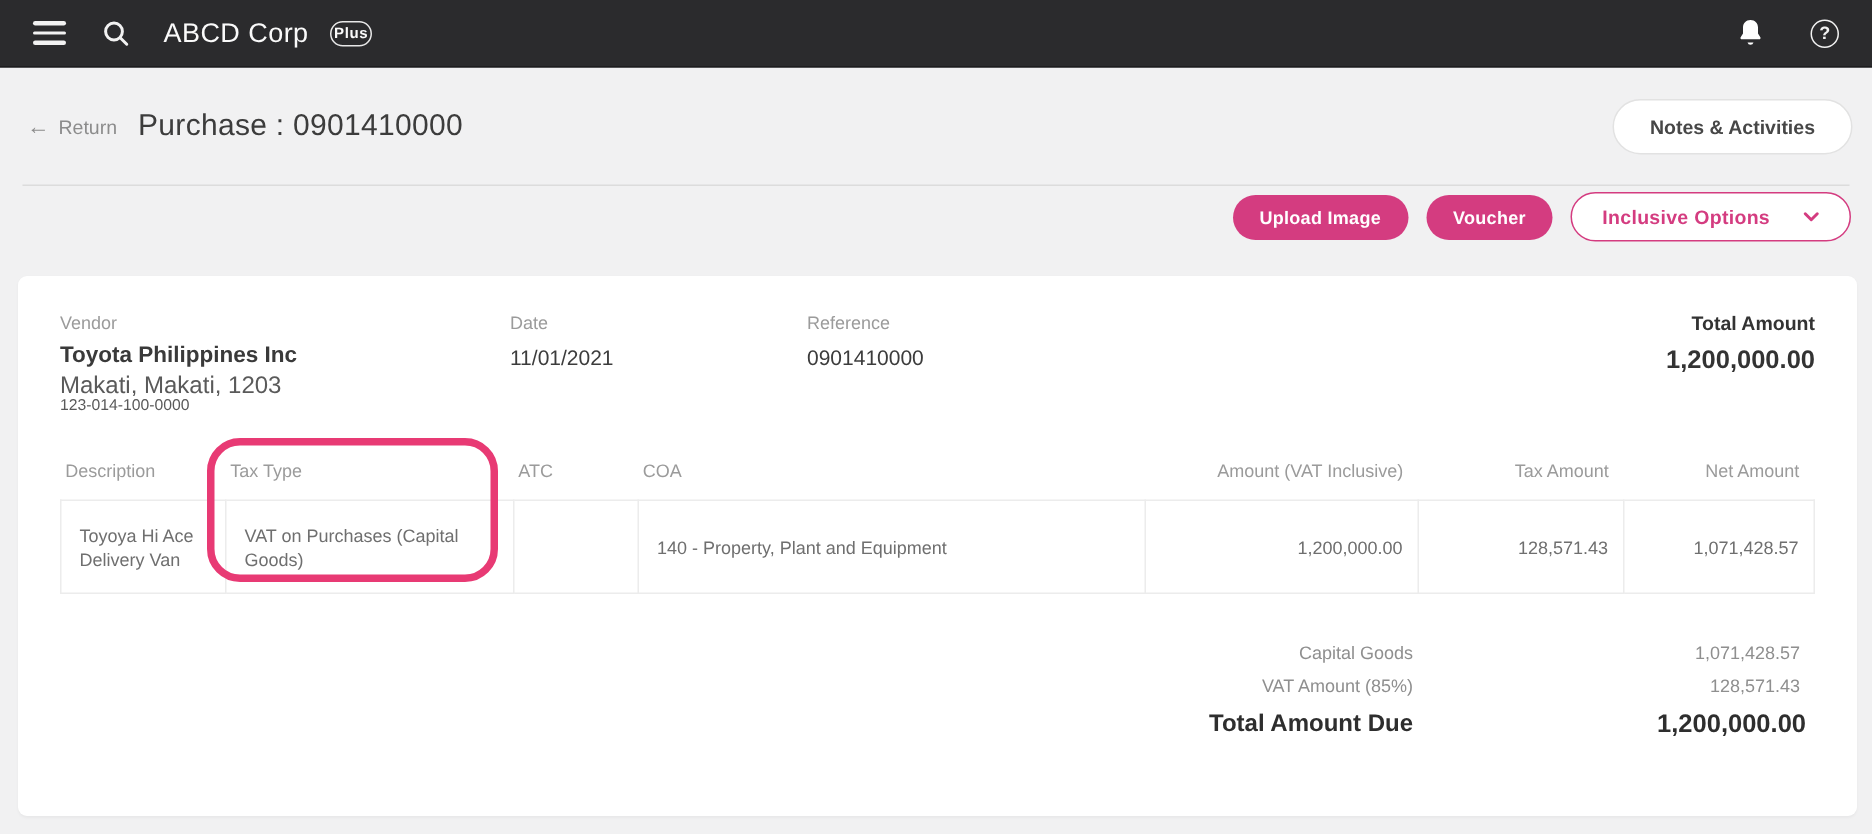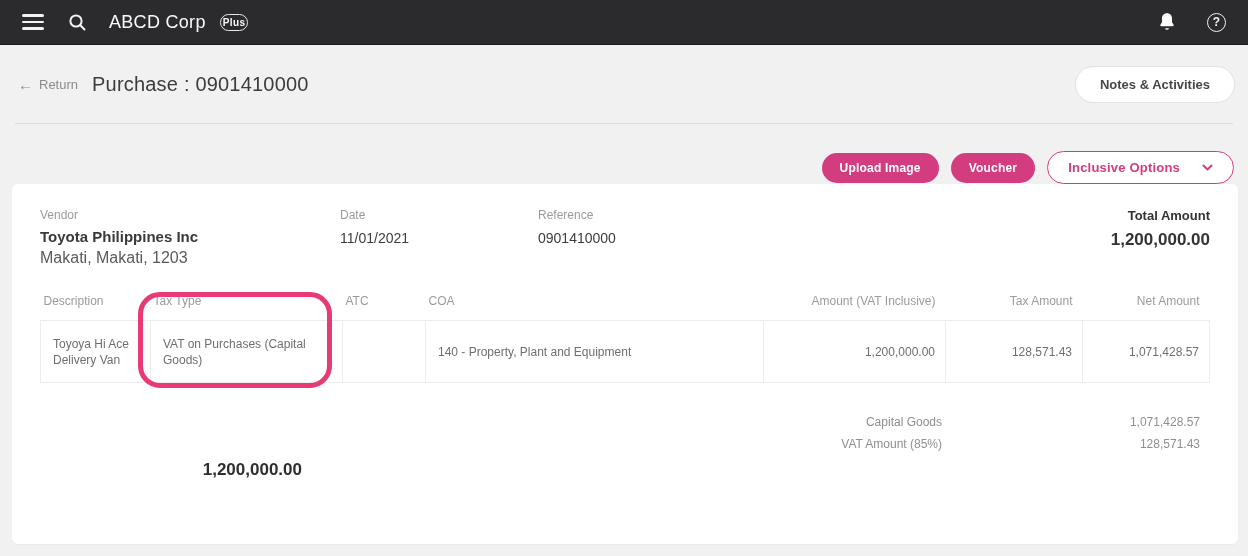--- a/index.html
+++ b/index.html
@@ -50,21 +50,21 @@
     margin-left:auto; background:#ffffff; border:1px solid #e2e2e2; border-radius:19px;
     padding:10px 24px; font-size:13px; color:#474747; cursor:pointer;
     font-family:inherit; font-weight:bold;
   }
   .header-divider {
     position:absolute; top:123px; left:15px; width:1218px; height:1px; background:#dcdcdc;
   }
 
   
   .actions-row {
-    position:absolute; top:151px; right:14px; display:flex; align-items:center; gap:12px;
+    position:absolute; top:128px; right:14px; display:flex; align-items:center; gap:12px;
   }
   .btn-solid {
     background:#d43c80; color:#ffffff; border:none; border-radius:15px;
     font-size:12px; font-weight:bold; padding:8px 18px; cursor:pointer;
     font-family:inherit; letter-spacing:.2px;
   }
   .btn-outline {
     background:#ffffff; color:#d43c80; border:1.7px solid #d43c80; border-radius:17px;
     font-size:13px; font-weight:bold; padding:8px 20px; cursor:pointer;
     font-family:inherit; display:flex; align-items:center; gap:22px; letter-spacing:.2px;
@@ -176,20 +176,21 @@
   </button>
 </div>
 
 <div class="card">
 
   <div class="info-row">
     <div class="vendor-block">
       <div class="field-label">Vendor</div>
       <div class="vendor-name">Toyota Philippines Inc</div>
       <div class="vendor-sub">Makati, Makati, 1203</div>
+      <div class="vendor-sub2">123-014-100-0000</div>
     </div>
     <div class="date-block">
       <div class="field-label">Date</div>
       <div class="field-value">11/01/2021</div>
     </div>
     <div class="ref-block">
       <div class="field-label">Reference</div>
       <div class="field-value">0901410000</div>
     </div>
     <div class="total-block">
@@ -237,17 +238,18 @@
   <div class="summary">
     <div class="summary-line">
       <div class="summary-label">Capital Goods</div>
       <div class="summary-value">1,071,428.57</div>
     </div>
     <div class="summary-line">
       <div class="summary-label">VAT Amount (85%)</div>
       <div class="summary-value">128,571.43</div>
     </div>
     <div class="summary-total">
+      <div class="t-label">Total Amount Due</div>
       <div class="t-value">1,200,000.00</div>
     </div>
   </div>
 
 </div>
 
 </body></html>

